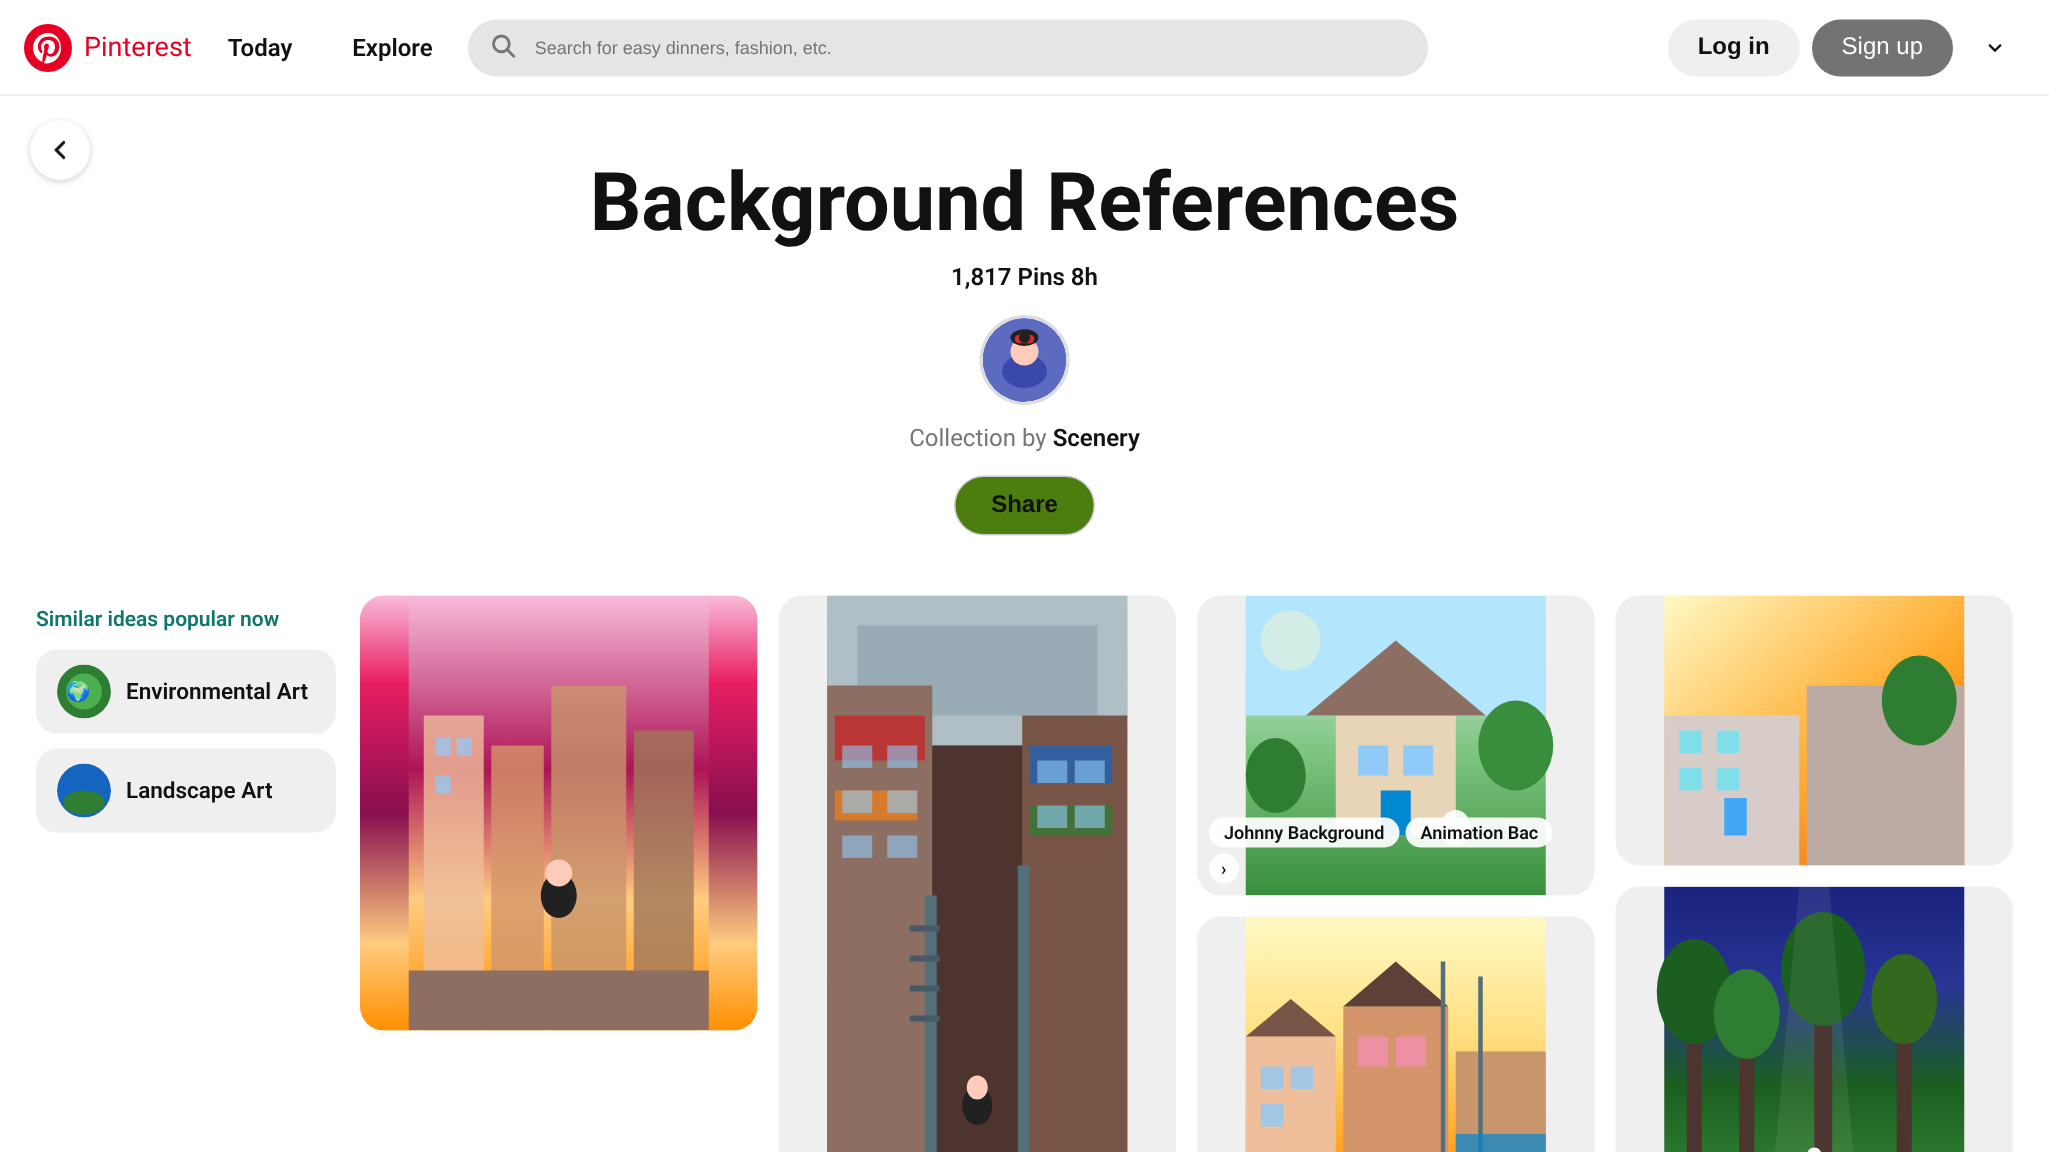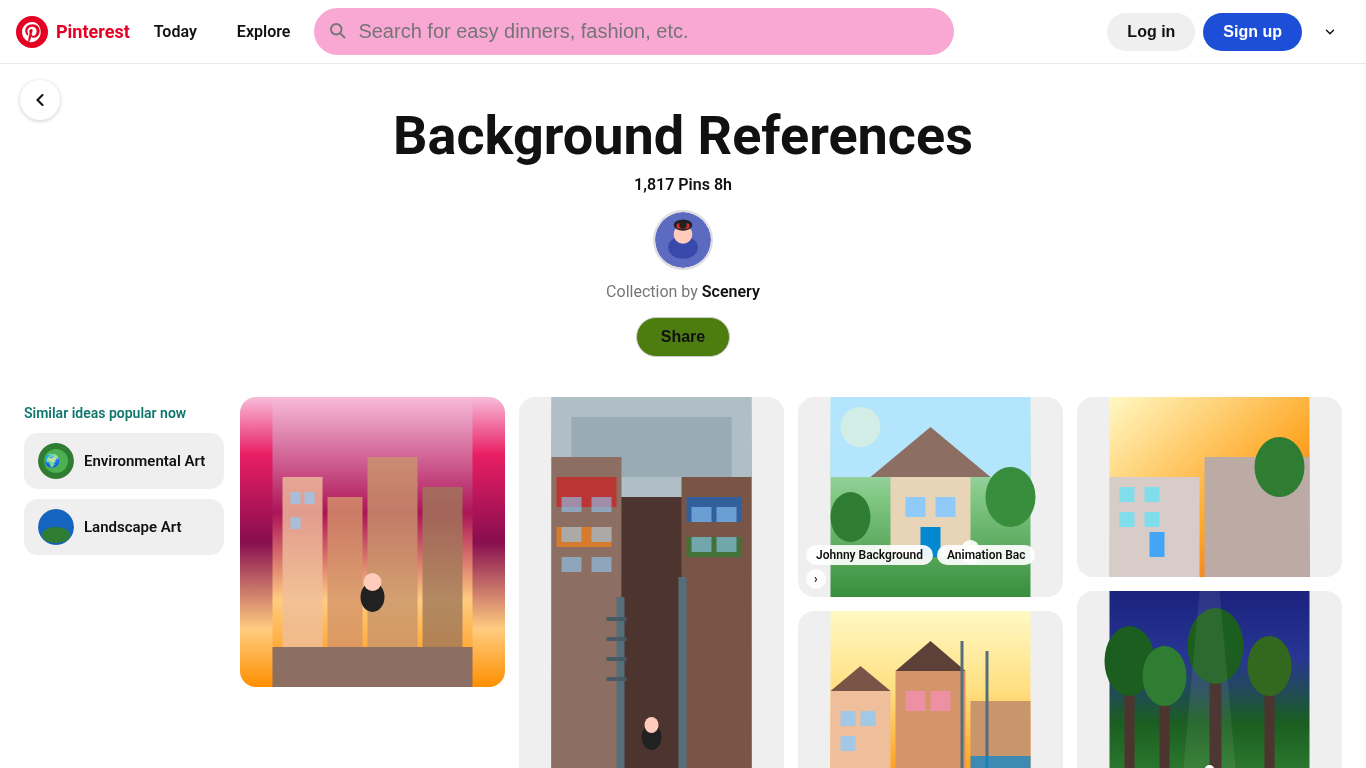--- a/index.html
+++ b/index.html
@@ -24,21 +24,21 @@
       align-items: center;
       gap: 8px;
       margin-right: 12px;
     }
     .pinterest-logo {
       width: 32px;
       height: 32px;
     }
     .brand-name {
       font-size: 18px;
-      font-weight: 700;
+      font-weight: 400;
       color: #e60023;
     }
     .nav-links {
       display: flex;
       gap: 16px;
       margin-right: 12px;
     }
     .nav-link {
       padding: 8px 12px;
       border-radius: 20px;
@@ -52,22 +52,22 @@
       flex: 1;
       max-width: 640px;
       position: relative;
       margin-right: 12px;
     }
     .search-bar input {
       width: 100%;
       padding: 12px 16px 12px 44px;
       border-radius: 24px;
       border: none;
-      background: #f9a8d4;
-      font-size: 20px;
+      background: #e5e5e5;
+      font-size: 12px;
       outline: none;
     }
     .search-icon-wrap {
       position: absolute;
       left: 14px;
       top: 50%;
       transform: translateY(-50%);
       color: #767676;
     }
     .header-actions {
@@ -83,24 +83,24 @@
       background: #efefef;
       font-size: 16px;
       font-weight: 600;
       cursor: pointer;
       color: #111;
     }
     .btn-signup {
       padding: 10px 20px;
       border-radius: 24px;
       border: none;
-      background: #1d4ed8;
+      background: #737373;
       color: #fff;
       font-size: 16px;
-      font-weight: 700;
+      font-weight: 400;
       cursor: pointer;
     }
     .chevron-down-btn {
       padding: 8px;
       border-radius: 50%;
       border: none;
       background: transparent;
       cursor: pointer;
       font-size: 16px;
       color: #111;

